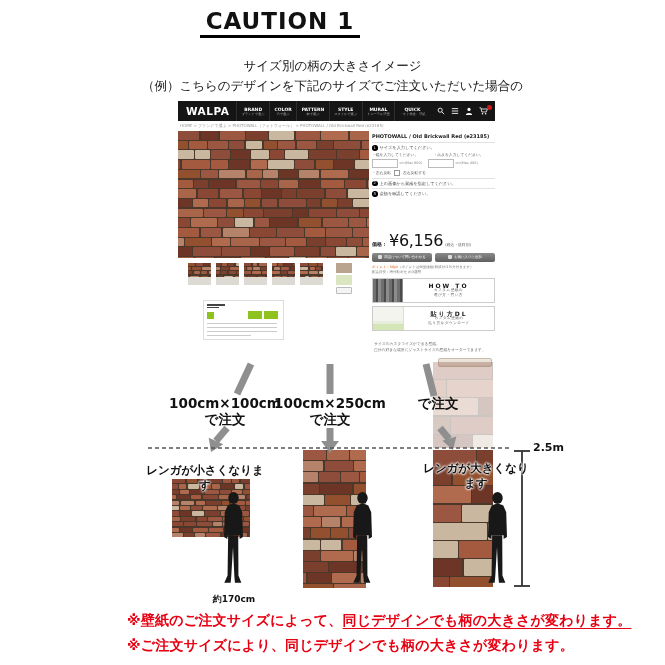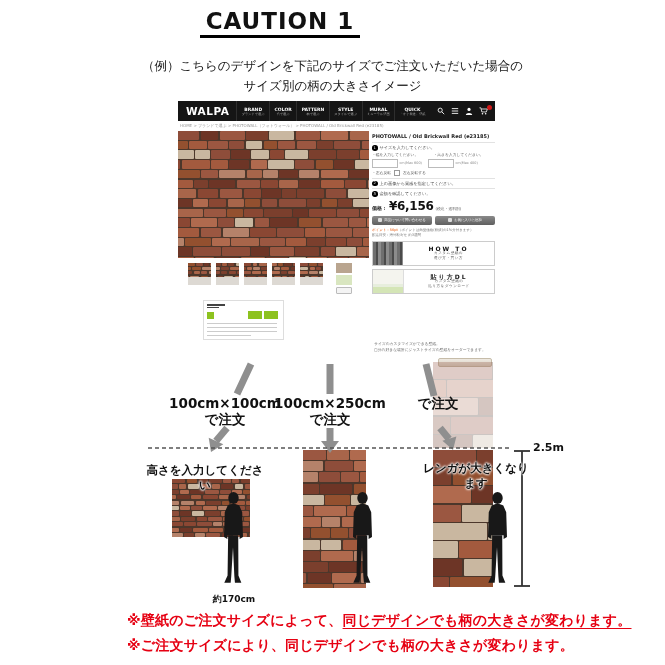--- a/index.html
+++ b/index.html
@@ -38,21 +38,21 @@
   .inlabels{display:flex;font-size:3.8px;color:#555;margin-top:1px;}
   .inlabels span{width:50%;}
   .inputs{display:flex;gap:6px;margin:1.5px 0 2px;}
   .ingroup{display:flex;align-items:center;gap:1.5px;}
   .tinput{width:22px;height:7px;border:1px solid #bbb;background:#fff;font-size:4px;padding:0 1px;}
   .unit{font-size:3.4px;color:#888;}
   .fliprow{display:flex;align-items:center;gap:3px;font-size:3.8px;color:#555;margin:1px 0;}
   .cbox{width:4px;height:4px;border:1px solid #999;background:#fff;display:inline-block;}
   .pricerow{display:flex;align-items:baseline;gap:2px;margin:2px 0 3px;}
   .plabel{font-size:5px;font-weight:bold;}
-  .pval{font-size:12px;font-weight:bold;letter-spacing:-.3px;}
+  .pval{font-size:16px;font-weight:normal;letter-spacing:-.3px;margin-top:32px;}
   .pnote{font-size:3.8px;color:#555;}
   .cartbtn{height:15px;border-radius:3px;background:linear-gradient(#3a3a3a,#0c0c0c);
            display:flex;align-items:center;justify-content:center;gap:3px;color:#fff;
            font-size:7px;font-weight:bold;margin-bottom:3px;border:1px solid #000;}
   .graybtns{display:flex;gap:3px;margin-bottom:3px;}
   .gbtn{flex:1;height:9px;border-radius:2px;background:linear-gradient(#8a8a8a,#5f5f5f);
         color:#fff;font-size:3.4px;display:flex;align-items:center;justify-content:center;gap:2px;}
   .gico{width:4px;height:4px;background:#ddd;display:inline-block;border-radius:1px;}
   .noteline{font-size:3.5px;line-height:5px;white-space:nowrap;overflow:hidden;}
   .orange{color:#e8590c;}
@@ -87,22 +87,22 @@
   .h170{font-size:9px;font-weight:bold;z-index:4;}
   .warn{left:127px;width:530px;font-size:14px;font-weight:bold;color:#e60012;letter-spacing:.2px;white-space:nowrap;}
   .warn u{text-decoration:underline;text-underline-offset:3px;}
   svg.overlay{left:0;top:0;width:665px;height:665px;z-index:3;pointer-events:none;}
 </style>
 </head>
 <body>
 
 <div class="abs titlewrap"><span class="title">CAUTION 1</span></div>
 <div class="abs subtitle">
+  <div>サイズ別の柄の大きさイメージ</div>
   <div>（例）こちらのデザインを下記のサイズでご注文いただいた場合の</div>
-  <div>サイズ別の柄の大きさイメージ</div>
 </div>
 
 <div class="abs shot">
 
   <div class="hdr">
     <span class="logo">WALPA</span>
     <div class="nav">
       <div class="navitem">
           <span class="nav-en">BRAND</span>
           <span class="nav-jp">ブランドで選ぶ</span>
@@ -686,21 +686,21 @@
   <div>で注文</div>
 </div>
 <div class="abs order" style="left:274px;top:395px;">
   <div>100cm×250cm</div>
   <div>で注文</div>
 </div>
 <div class="abs order" style="left:382px;top:395px;">
   <div>で注文</div>
 </div>
 
-<div class="abs cap" style="left:146px;top:463px;width:118px;text-align:center;">高さを入力してください</div>
+<div class="abs cap" style="left:146px;top:463px;width:118px;text-align:center;">レンガが小さくなります</div>
 <div class="abs cap" style="left:420px;top:461px;width:112px;text-align:center;">レンガが大きくなります</div>
 <div class="abs m25" style="left:533px;top:441px;">2.5m</div>
 <div class="abs h170" style="left:204px;top:593px;width:60px;text-align:center;">約170cm</div>
 
 <div class="abs warn" style="top:612px;">
   <span>※壁紙のご注文サイズによって、</span><u>同じデザインでも柄の大きさが変わります。</u>
 </div>
 <div class="abs warn" style="top:637px;">※ご注文サイズにより、同じデザインでも柄の大きさが変わります。</div>
 
 </body></html>

